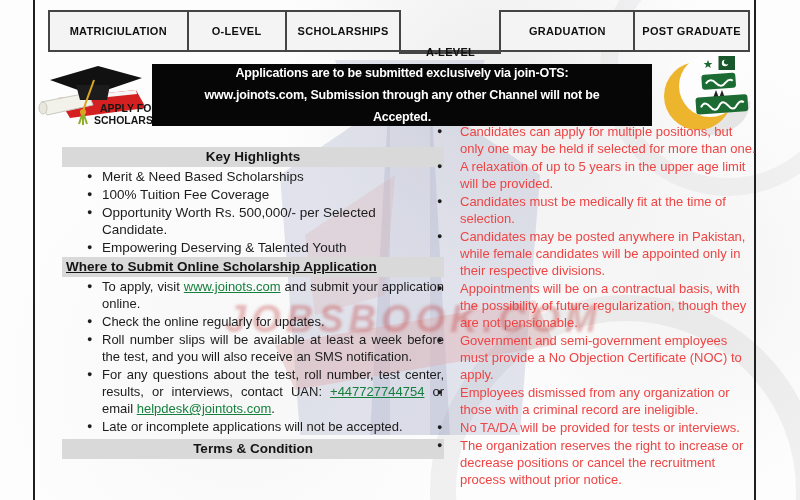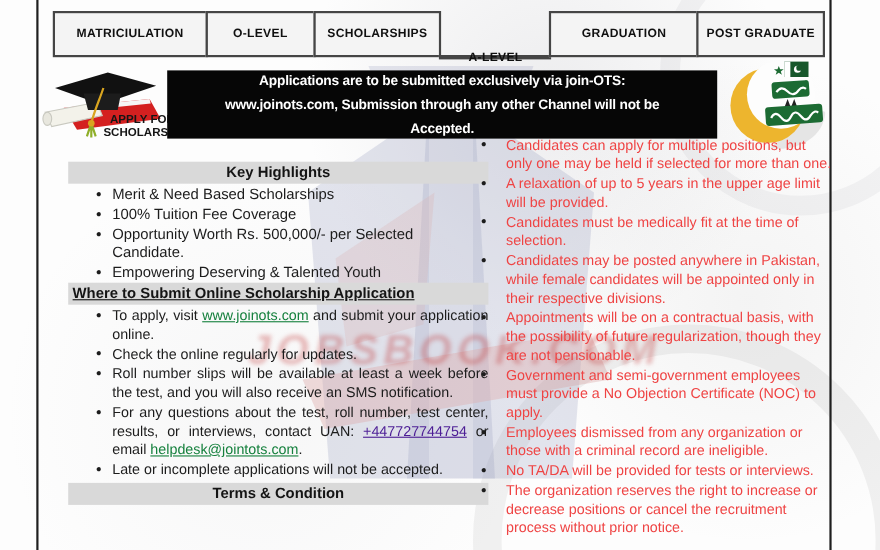--- a/index.html
+++ b/index.html
@@ -69,21 +69,21 @@
 
   .bullet-item{display:flex;font-size:13px;line-height:17px;margin:1px 0;}
   .dot{flex:0 0 40px;padding-left:25px;font-size:9px;line-height:17px;box-sizing:border-box;}
   .col-right .dot{flex:0 0 30px;padding-left:7px;}
   .btxt{flex:1;}
   .kh .btxt{font-weight:normal;font-size:13.5px;}
   .submit .btxt{text-align:justify;}
   .col-right .btxt{color:#ef4444;}
 
   a.doc-link{color:#15803d;text-decoration:underline;white-space:nowrap;cursor:pointer;}
-  a.doc-link.phone{color:#4c1d95;}
+  a.doc-link.phone{color:#15803d;}
 </style>
 </head>
 <body>
 
 <div class="bg-mottle"></div>
 <div class="swirl big"></div>
 <div class="swirl small"></div>
 
 <svg class="watermark-emblem" viewBox="0 0 350 410">
   <polygon points="155,30 195,30 215,390 135,390" fill="#8e94b8" opacity="0.55"></polygon>

